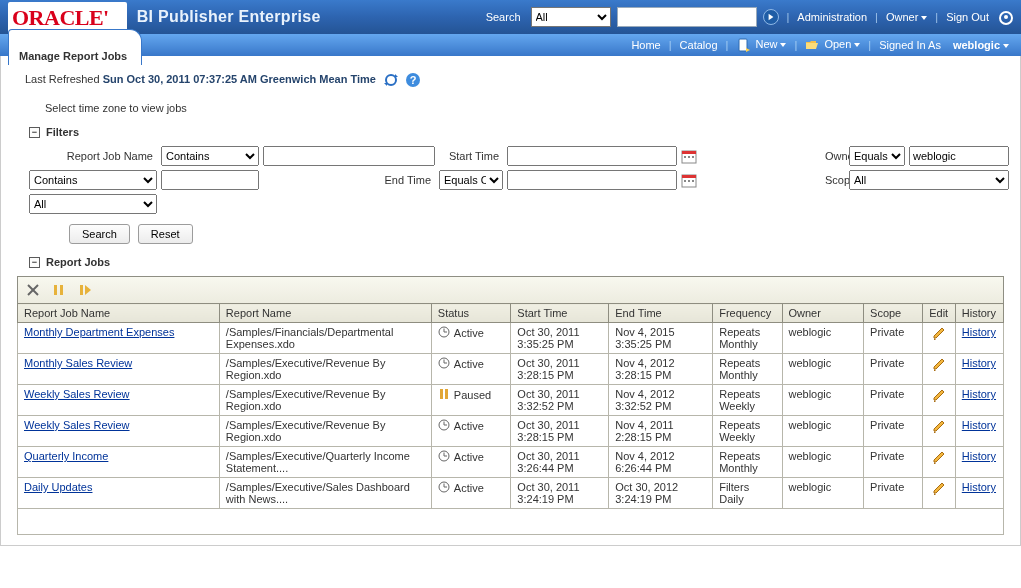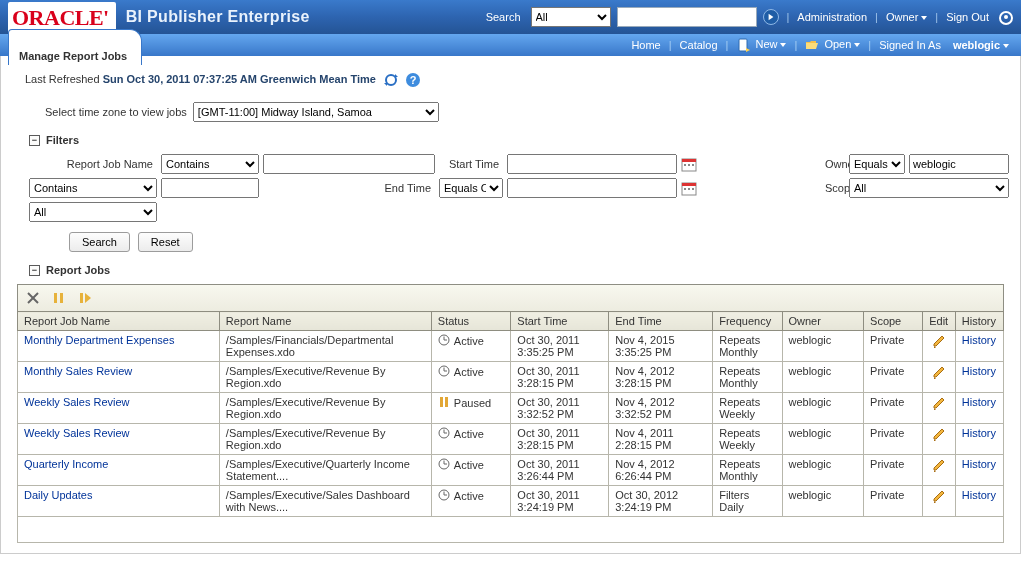--- a/index.html
+++ b/index.html
@@ -1,20 +1,20 @@
 <!DOCTYPE html>
 <html><head>
 <meta charset="utf-8">
 <style>
   * { box-sizing: border-box; }
   html, body { margin:0; padding:0; font-family: Tahoma, Arial, sans-serif; font-size:11px; color:#333; background:#fff; width:1021px; }
-  a { color:#003399; cursor:pointer; }
+  a { color:#003399; text-decoration:underline; cursor:pointer; }
   
   .hdr { display:flex; align-items:center; background:linear-gradient(#3a7acb,#2d64b0,#245495); height:34px; color:#fff; padding:0 8px; }
-  .logo { font-family: Times, serif; font-size:22px; font-weight:bold; color:#d9001b; background:#fff; padding:3px 7px 2px 4px; border-radius:2px; letter-spacing:-0.5px; }
+  .logo { font-family: Times, serif; font-size:22px; font-weight:bold; color:#d9001b; background:#fff; padding:3px 18px 2px 4px; border-radius:2px; letter-spacing:-0.5px; }
   .prodname { font-size:16px; font-weight:bold; color:#e9f2fc; margin-left:10px; letter-spacing:0.3px; }
   .hdr-right { margin-left:auto; display:flex; align-items:center; gap:6px; font-size:11px; }
   .hdr-sep { color:#9ec3ea; margin:0 2px; }
   .hdr-search-lbl { margin-right:4px; }
   .hdr-select { height:20px; width:80px; background:#fff; color:#000; font-size:11px; }
   .hdr-input { height:20px; width:140px; background:#fff; color:#000; font-size:11px; border:1px solid #9ab; }
   .go-btn { display:inline-flex; align-items:center; justify-content:center; width:16px; height:16px; background:#1f5da6; border:1px solid #8fb8e6; border-radius:50%; }
   .go-btn svg { display:block; }
   .hdr-link { color:#fff; text-decoration:none; cursor:pointer; }
   .signout-icon { display:inline-block; width:14px; height:14px; border:2px solid #fff; border-radius:50%; position:relative; top:1px; margin-left:4px; }
@@ -135,21 +135,20 @@
         <svg width="16" height="16" viewBox="0 0 16 16">
             <circle cx="8" cy="8" r="7" fill="#3e8cde"></circle>
             <text x="8" y="12" text-anchor="middle" font-size="11" font-weight="bold" fill="#fff">?</text>
           </svg>
       </span>
     </span>
   </div>
 
   <div class="tz-row">
     <span class="tz-label">Select time zone to view jobs</span>
-    <select class="tz-select"><option>[GMT-11:00] Midway Island, Samoa</option></select>
   </div>
 
   <div class="sect-hdr">
     <span class="toggle-minus">−</span>
     <span>Filters</span>
   </div>
 
   <div class="filters">
 
     <span class="flbl">Report Job Name</span>

